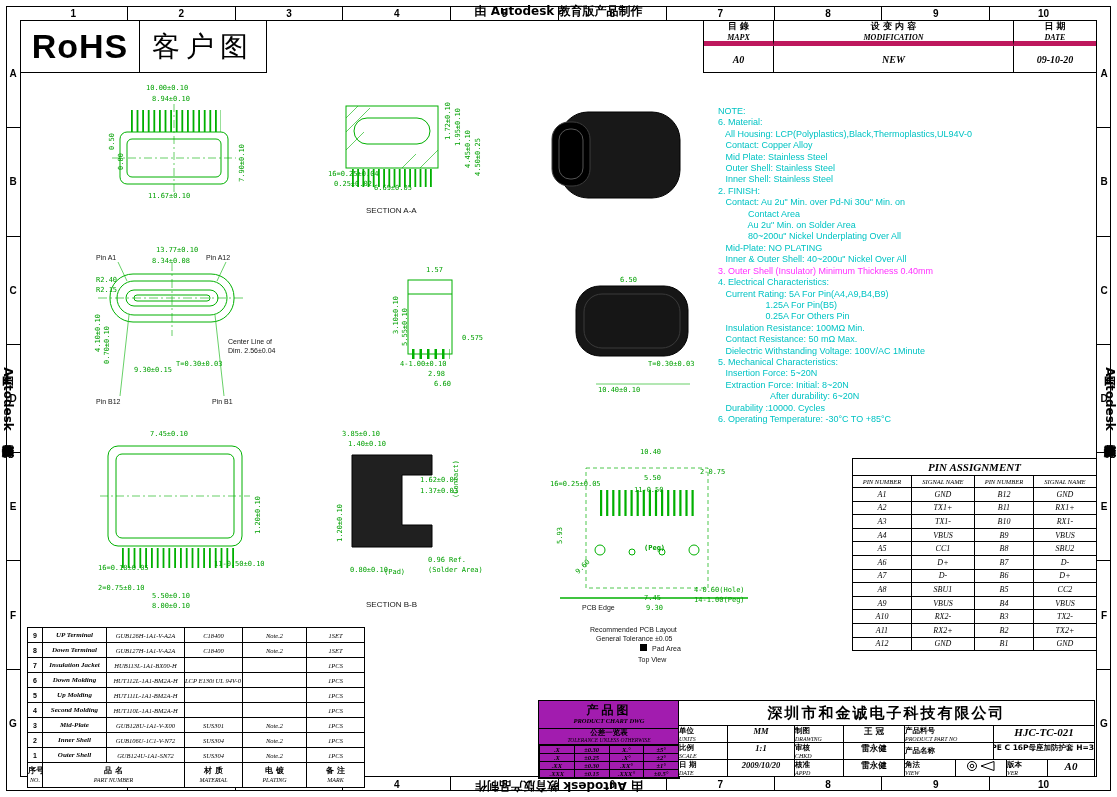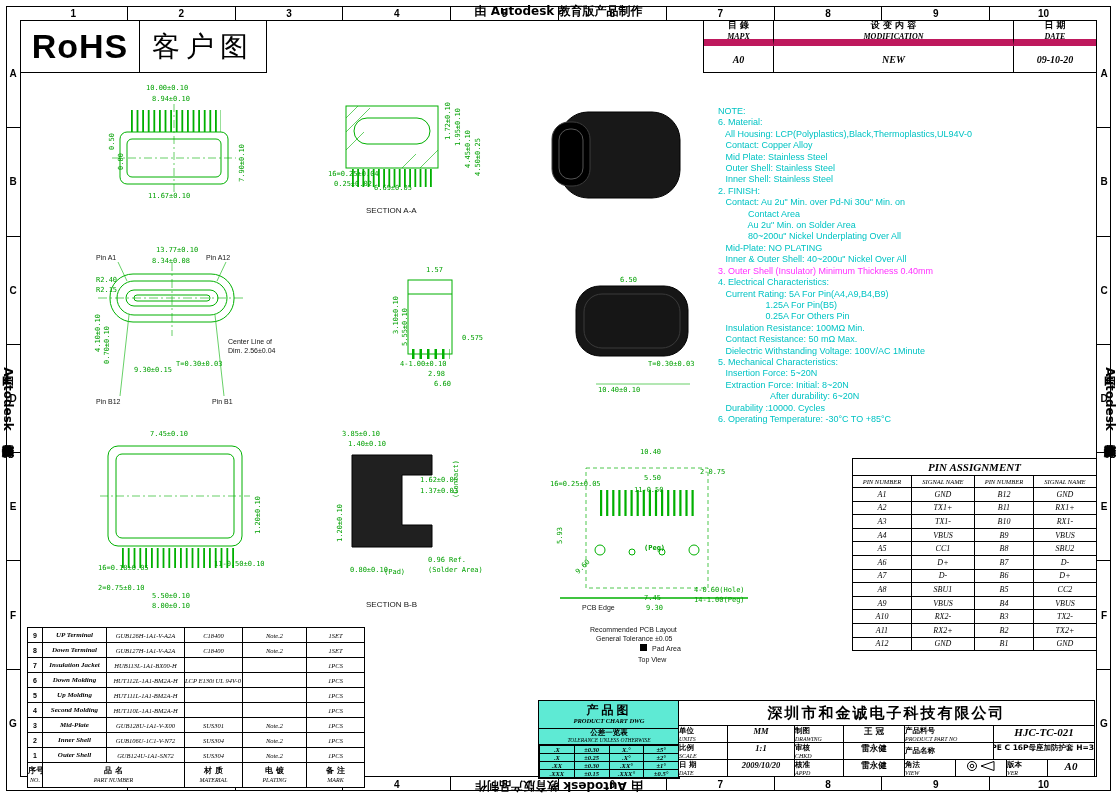--- a/index.html
+++ b/index.html
@@ -24,21 +24,21 @@
   .edge.right{right:-1px;top:50%;transform:translateY(-50%);writing-mode:vertical-rl;}
   
   .rohs-box{position:absolute;left:21px;top:21px;width:118px;height:51px;border-right:1px solid #000;
             border-bottom:1px solid #000;display:flex;align-items:center;justify-content:center;
             font:bold 34px "Liberation Sans",sans-serif;letter-spacing:1px;}
   .sheet-title-box{position:absolute;left:140px;top:21px;width:126px;height:51px;border-right:1px solid #000;
             border-bottom:1px solid #000;display:flex;align-items:center;justify-content:center;
             font:28px "DejaVu Sans",sans-serif;letter-spacing:6px;}
   .rev-table{position:absolute;left:703px;top:21px;width:392px;height:51px;display:grid;
             grid-template-columns:70px 240px 82px;grid-template-rows:25px 26px;border-left:1px solid #000;border-bottom:1px solid #000;}
-  .rev-table .cell{border-right:1px solid #000;border-bottom:7px solid #be185d;display:flex;flex-direction:column;
+  .rev-table .cell{border-right:1px solid #000;border-bottom:5px solid #be185d;display:flex;flex-direction:column;
             align-items:center;justify-content:center;line-height:1.05;}
   .rev-table .cell:nth-child(3n){border-right:none;}
   .rev-table .cell.last-row{border-bottom:none;}
   .rev-cn{font:bold 9px "DejaVu Sans",sans-serif;}
   .rev-en{font:italic bold 8px "Liberation Serif",serif;}
   .rev-val{font:italic bold 10px "Liberation Serif",serif;}
   
   .notes{position:absolute;left:718px;top:106px;width:382px;z-index:5;}
   .note-line{font:9px "Liberation Sans",sans-serif;line-height:11.4px;color:#00c3c3;white-space:pre;}
   .note-line.mag{color:#ff30ff;}
@@ -54,21 +54,21 @@
   table.parts{border-collapse:collapse;width:100%;table-layout:fixed;}
   table.parts td{border:1px solid #000;text-align:center;overflow:hidden;white-space:nowrap;
     font:italic 6.5px "Liberation Serif",serif;height:14px;padding:0;}
   table.parts td.no{font:bold 7px "Liberation Sans",sans-serif;}
   table.parts td.nm{font:italic bold 7px "Liberation Serif",serif;}
   table.parts tfoot td{height:24px;}
   .ft-cn{display:block;font:bold 8px "DejaVu Sans",sans-serif;line-height:10px;}
   .ft-en{display:block;font:italic 6px "Liberation Serif",serif;line-height:8px;}
   
   .prod-box{position:absolute;left:538px;top:700px;width:140px;height:77px;border:1px solid #000;
-            display:flex;flex-direction:column;z-index:6;background:#5eead4;}
+            display:flex;flex-direction:column;z-index:6;background:#a21caf;}
   .prod-title{height:28px;border-bottom:1px solid #000;display:flex;flex-direction:column;align-items:center;justify-content:center;}
   .prod-cn{font:bold 12px "DejaVu Sans",sans-serif;letter-spacing:3px;line-height:13px;}
   .prod-en{font:italic bold 6.5px "Liberation Serif",serif;line-height:8px;}
   .tol-title{height:16px;border-bottom:1px solid #000;display:flex;flex-direction:column;align-items:center;justify-content:center;}
   .tol-cn{font:bold 7.5px "DejaVu Sans",sans-serif;line-height:8px;}
   .tol-en{font:italic 5.5px "Liberation Serif",serif;line-height:7px;}
   table.tol{border-collapse:collapse;width:100%;table-layout:fixed;flex:1;}
   table.tol td{border:1px solid #000;text-align:center;font:italic bold 6.5px "Liberation Serif",serif;padding:0;}
   
   .tb{position:absolute;left:678px;top:700px;width:417px;height:77px;border:1px solid #000;z-index:6;

